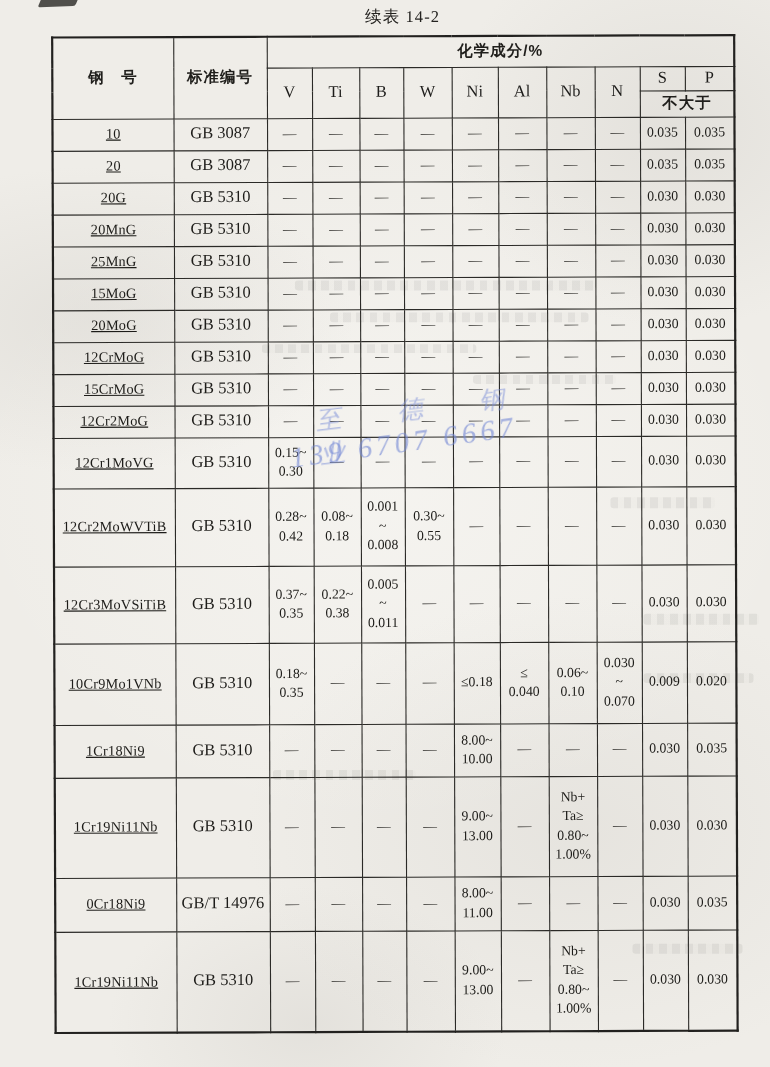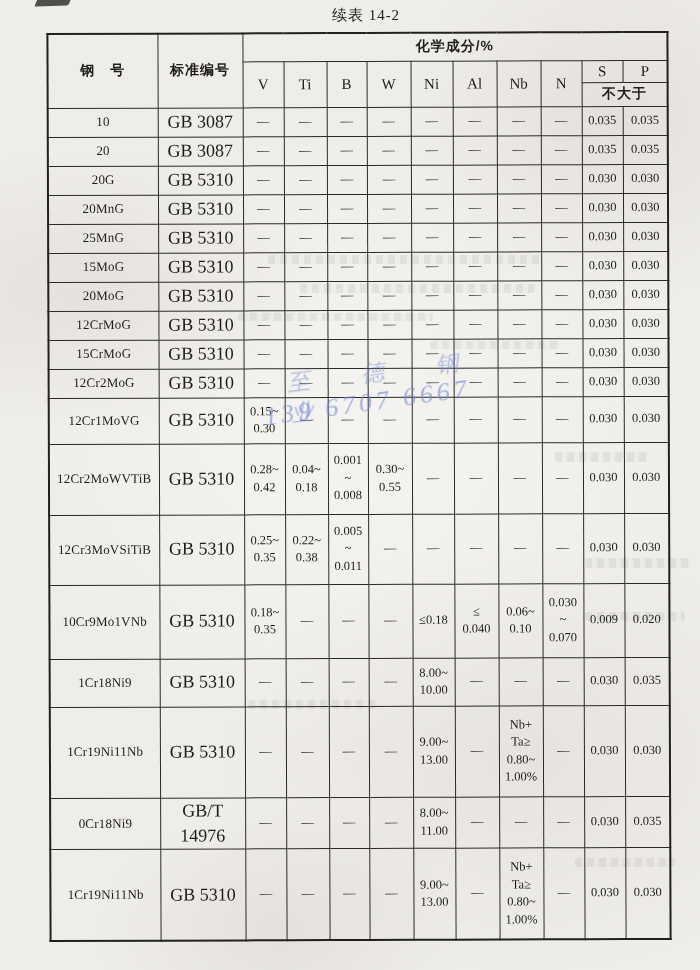--- a/index.html
+++ b/index.html
@@ -44,22 +44,22 @@
     background:transparent;
   }
   thead th{font-weight:normal;}
   .thgrade,.thstd,.thgroup,.thnotgt{
     font-family:"Liberation Sans","DejaVu Sans",sans-serif;
     font-weight:600;font-size:14px;letter-spacing:1px;color:#201f1c;
   }
   .thel{font-size:15px;font-family:"Liberation Serif","DejaVu Serif",serif;}
   tr.hA{height:28px;} tr.hB{height:21px;} tr.hC{height:24px;}
   tbody td{font-size:12.5px;color:#1d1c19;}
-  tbody td:first-child{font-size:13px;letter-spacing:.2px;}
-  tbody td:nth-child(2){font-size:18px;}
+  tbody td:first-child{font-size:13px;letter-spacing:.2px;text-decoration:underline;}
+  tbody td:nth-child(2){font-size:15px;}
   tbody tr{height:29px;}
   tbody tr:nth-child(11){height:46px;}
   tbody tr:nth-child(12){height:71px;}
   tbody tr:nth-child(13){height:70px;}
   tbody tr:nth-child(14){height:74px;}
   tbody tr:nth-child(15){height:48px;}
   tbody tr:nth-child(16){height:91px;}
   tbody tr:nth-child(17){height:49px;}
   tbody tr:nth-child(18){height:92px;}
   .watermark{position:absolute;z-index:3;pointer-events:none;
@@ -303,38 +303,38 @@
             <td>—</td>
             <td>—</td>
             <td>0.030</td>
             <td>0.030</td>
           </tr>
           <tr>
             <td>12Cr2MoWVTiB</td>
             <td>GB 5310</td>
             <td>0.28~
 0.42</td>
-            <td>0.04~
+            <td>0.08~
 0.18</td>
             <td>0.001
 ~
 0.008</td>
             <td>0.30~
 0.55</td>
             <td>—</td>
             <td>—</td>
             <td>—</td>
             <td>—</td>
             <td>0.030</td>
             <td>0.030</td>
           </tr>
           <tr>
             <td>12Cr3MoVSiTiB</td>
             <td>GB 5310</td>
-            <td>0.25~
+            <td>0.37~
 0.35</td>
             <td>0.22~
 0.38</td>
             <td>0.005
 ~
 0.011</td>
             <td>—</td>
             <td>—</td>
             <td>—</td>
             <td>—</td>

